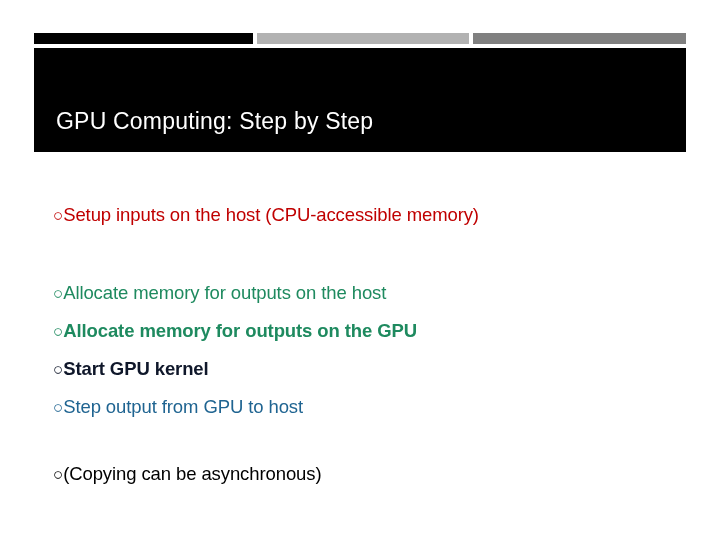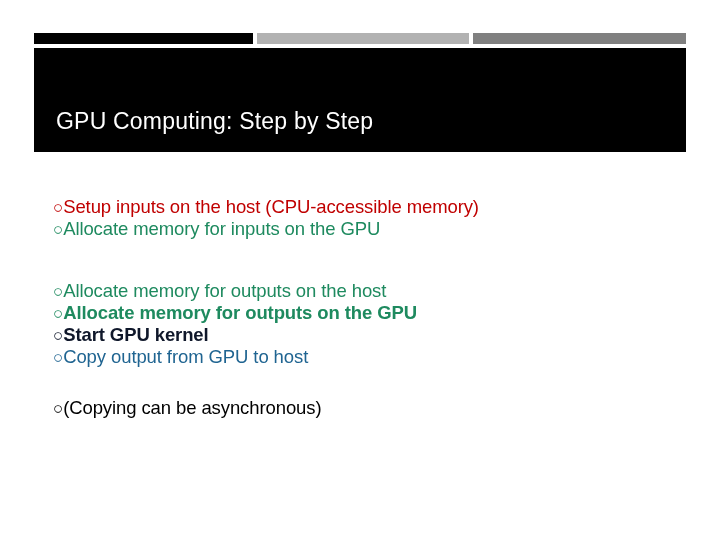--- a/index.html
+++ b/index.html
@@ -67,21 +67,21 @@
     width: 640px;
   }
   .bullet-group {
     margin: 0;
     padding: 0;
     list-style: none;
   }
   .bullet-line {
     display: block;
     font-size: 18.5px;
-    line-height: 21px;
+    line-height: 37px;
     white-space: nowrap;
     letter-spacing: -0.1px;
   }
   .bullet-mark {
     display: inline-block;
     font-size: 17px;
     vertical-align: baseline;
   }
   .bullet-label {
     display: inline;
@@ -101,25 +101,24 @@
     <div class="deco-seg deco-seg-3" style="background: rgb(128, 128, 128);"></div>
   </div>
 
   <div class="title-block" style="background: rgb(0, 0, 0);">
     <div class="title-text" style="color: rgb(255, 255, 255);">GPU Computing: Step by Step</div>
   </div>
 
   <div class="body-area">
     <ul class="bullet-group">
         <li class="bullet-line" style="color: rgb(192, 0, 0);"><span class="bullet-mark">○</span><span class="bullet-label">Setup inputs on the host (CPU-accessible memory)</span></li>
-        <li class="bullet-line" style="color: rgb(30, 138, 95);"><span class="bullet-mark">○</span><span class="bullet-label">Allocate memory for inputs on the GPU</span></li>
         <li class="bullet-line" style="color: rgb(30, 138, 95); margin-top: 40px;"><span class="bullet-mark">○</span><span class="bullet-label">Allocate memory for outputs on the host</span></li>
         <li class="bullet-line" style="color: rgb(30, 138, 95); font-weight: bold;"><span class="bullet-mark">○</span><span class="bullet-label">Allocate memory for outputs on the GPU</span></li>
         <li class="bullet-line" style="color: #0f172a; font-weight: bold;"><span class="bullet-mark">○</span><span class="bullet-label">Start GPU kernel</span></li>
-        <li class="bullet-line" style="color: rgb(31, 100, 145);"><span class="bullet-mark">○</span><span class="bullet-label">Copy output from GPU to host</span></li>
+        <li class="bullet-line" style="color: rgb(31, 100, 145);"><span class="bullet-mark">○</span><span class="bullet-label">Step output from GPU to host</span></li>
       </ul>
     <div class="group-gap"></div>
     <ul class="bullet-group">
         <li class="bullet-line" style="color: rgb(0, 0, 0);"><span class="bullet-mark">○</span><span class="bullet-label">(Copying can be asynchronous)</span></li>
       </ul>
   </div>
 
 </div>
 
 </body></html>

